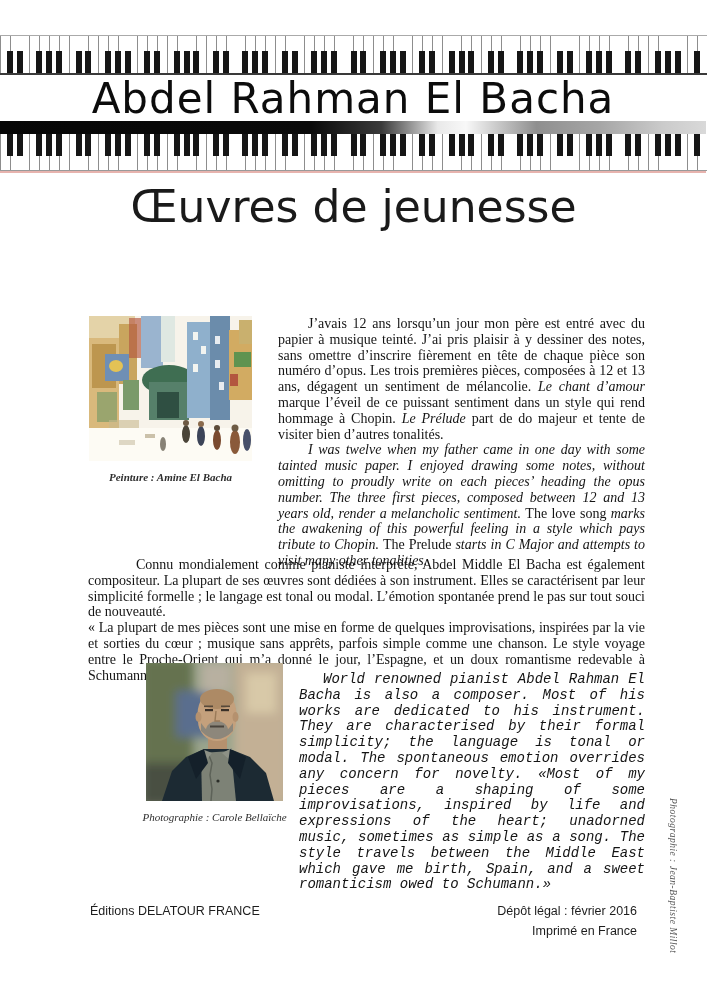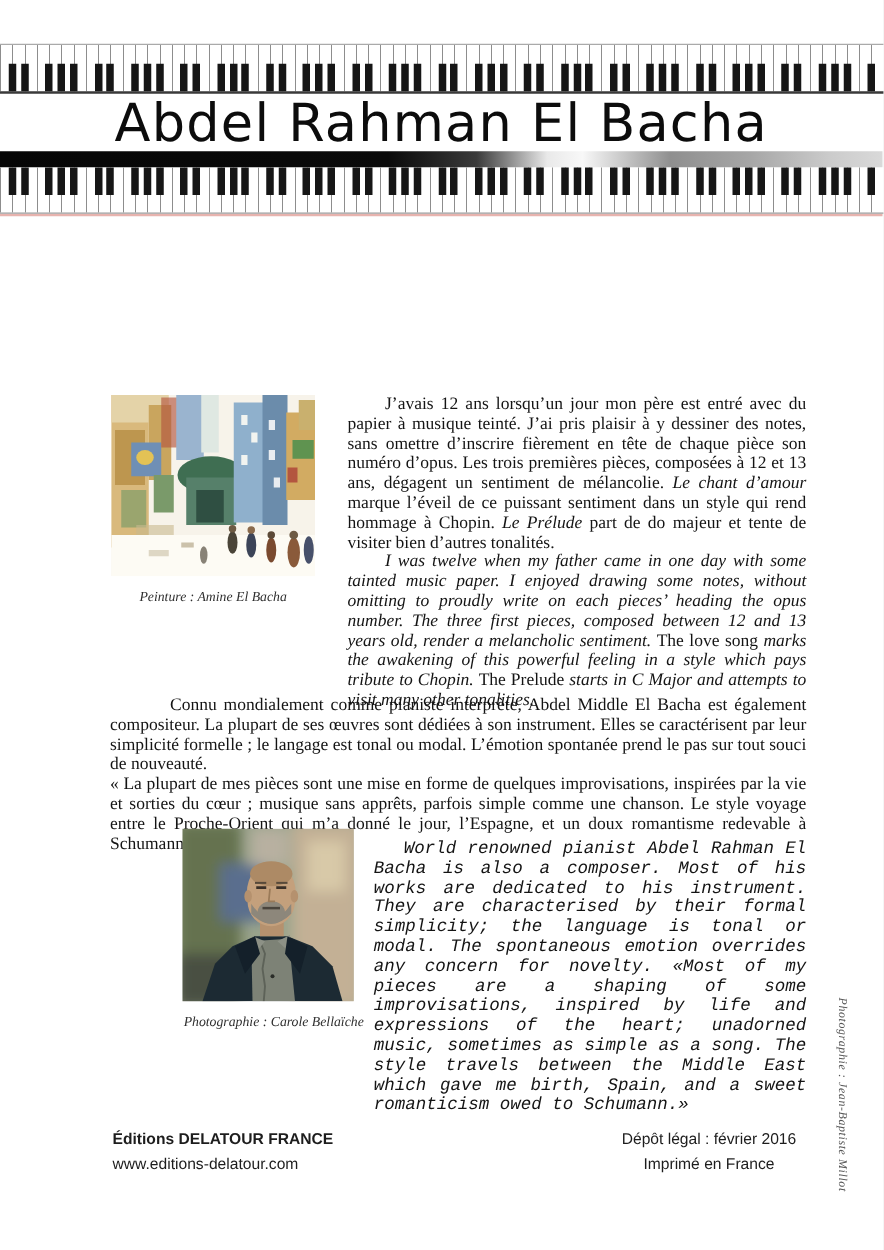--- a/index.html
+++ b/index.html
@@ -26,46 +26,46 @@
   .subtitle{position:absolute;top:247px;left:0;width:707px;text-align:center;
             font-family:"DejaVu Sans", sans-serif;font-size:19px;color:#222;letter-spacing:0.3px;}
 
   
   section{position:absolute;}
   .sec1{top:316px;left:89px;right:62px;display:flex;}
   .sec3{top:663px;left:146px;right:62px;display:flex;}
   .sec2{top:557px;left:88px;width:557px;}
 
   figure{margin:0;}
-  .fig-paint{width:163px;flex:0 0 163px;}
+  .fig-paint{width:163px;flex:0 0 163px;font-weight:bold;}
   .fig-photo{width:137px;flex:0 0 137px;}
   figcaption{font-style:italic;font-size:11px;color:#2e2e2e;text-align:center;margin-top:6px;white-space:nowrap;}
-  .fig-photo figcaption{margin-left:-8px;margin-right:-8px;text-align:right;}
+  .fig-photo figcaption{margin-left:-8px;margin-right:-8px;}
 
   .col1{margin-left:26px;flex:1;}
   .col3{margin-left:16px;flex:1;padding-top:9px;}
 
   p.par{margin:0;font-size:14px;line-height:15.8px;text-align:justify;}
   .ind30{text-indent:30px;}
   .ind48{text-indent:48px;}
   .ind24{text-indent:24px;font-family:Liberation Mono, monospace;}
   .gap-top{margin-top:15px;}
   .it{font-style:italic;}
   .ro{font-style:normal;}
   .en-base{font-style:italic;}
 
   
   .vcredit{position:absolute;top:798px;right:29px;height:168px;
            writing-mode:vertical-rl;font-style:italic;font-size:9.5px;color:#555;letter-spacing:0.5px;}
 
   
   .pfooter{position:absolute;top:902px;left:90px;right:70px;display:flex;justify-content:space-between;
           font-family:"Liberation Sans", sans-serif;font-size:12.5px;line-height:19.5px;color:#1d1d1d;}
-  .f-left div:first-child{font-weight:bold;text-align:center;}
-  .f-right{text-align:center;}
+  .f-left div:first-child{font-weight:normal;text-align:center;}
+  .f-right{text-align:right;}
 </style>
 </head>
 <body>
 
 <div class="page">
 
   <div class="banner">
     <div class="kb kb-top">
         <div class="bk" style="left: 6.81944px;"></div>
         <div class="bk" style="left: 16.6389px;"></div>
@@ -172,20 +172,21 @@
         <div class="bk" style="left: 625.444px;"></div>
         <div class="bk" style="left: 635.264px;"></div>
         <div class="bk" style="left: 654.903px;"></div>
         <div class="bk" style="left: 664.722px;"></div>
         <div class="bk" style="left: 674.542px;"></div>
         <div class="bk" style="left: 694.181px;"></div>
       </div>
     <div class="pink-line"></div>
   </div>
 
+  <h1 class="title">Œuvres de jeunesse</h1>
 
   <section class="sec1">
     <figure class="fig-paint">
       <svg width="163" height="145" viewBox="0 0 163 145">
         <rect x="0" y="0" width="163" height="145" fill="#f7f3ea"></rect>
         <rect x="0" y="0" width="30" height="122" fill="#d9b97c"></rect>
         <rect x="3" y="28" width="24" height="44" fill="#bd964f"></rect>
         <rect x="0" y="0" width="46" height="22" fill="#e4d3a8"></rect>
         <rect x="30" y="8" width="18" height="60" fill="#c9a55e"></rect>
         <rect x="16" y="38" width="24" height="27" fill="#6f8fb5"></rect>
@@ -283,21 +284,20 @@
     <div class="col3">
       <p class="par ind24 en-base"><span class="it">World renowned pianist Abdel Rahman El Bacha is also a composer. Most of his works are dedicated to his instrument. They are characterised by their formal simplicity; the language is tonal or modal. The spontaneous emotion overrides any concern for novelty. «Most of my pieces are a shaping of some improvisations, inspired by life and expressions of the heart; unadorned music, sometimes as simple as a song. The style travels between the Middle East which gave me birth, Spain, and a sweet romanticism owed to Schumann.»</span></p>
     </div>
   </section>
 
   <div class="vcredit">Photographie : Jean-Baptiste Millot</div>
 
   <footer class="pfooter">
     <div class="f-left">
       <div>Éditions DELATOUR FRANCE</div>
-      <div>www.editions-delatour.com</div>
     </div>
     <div class="f-right">
       <div>Dépôt légal : février 2016</div>
       <div>Imprimé en France</div>
     </div>
   </footer>
 
 </div>
 
 </body></html>

